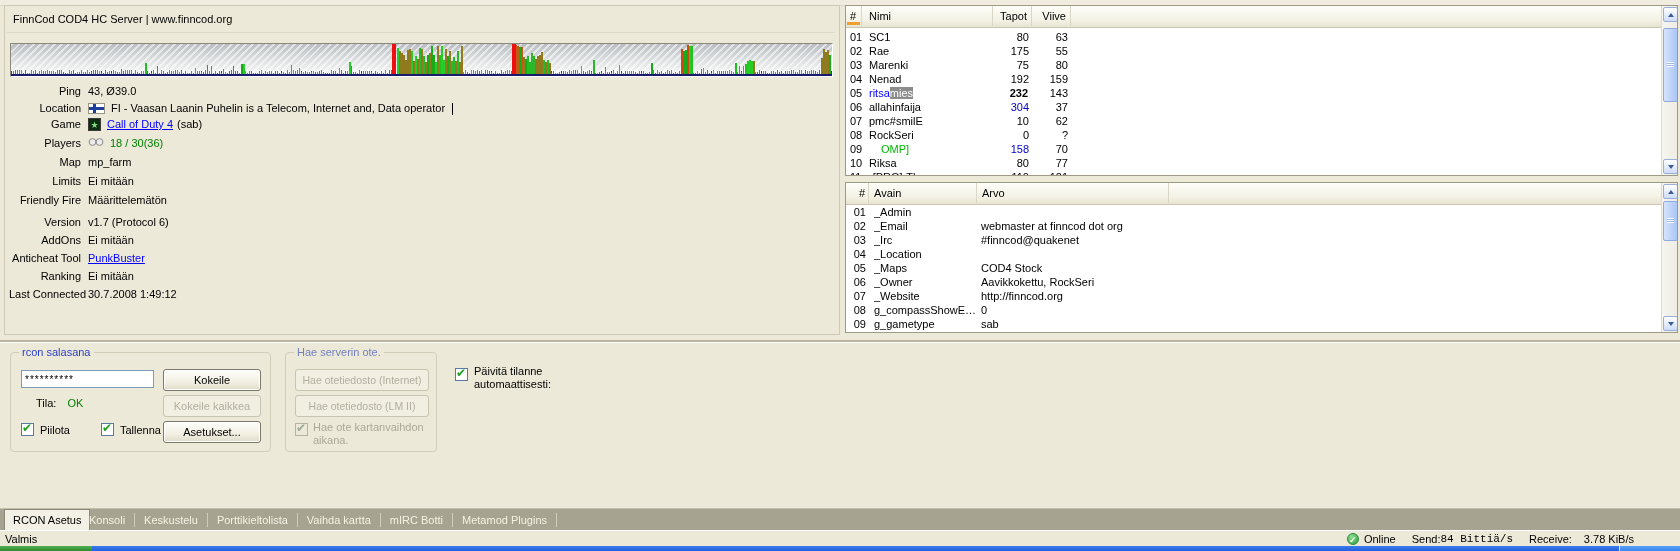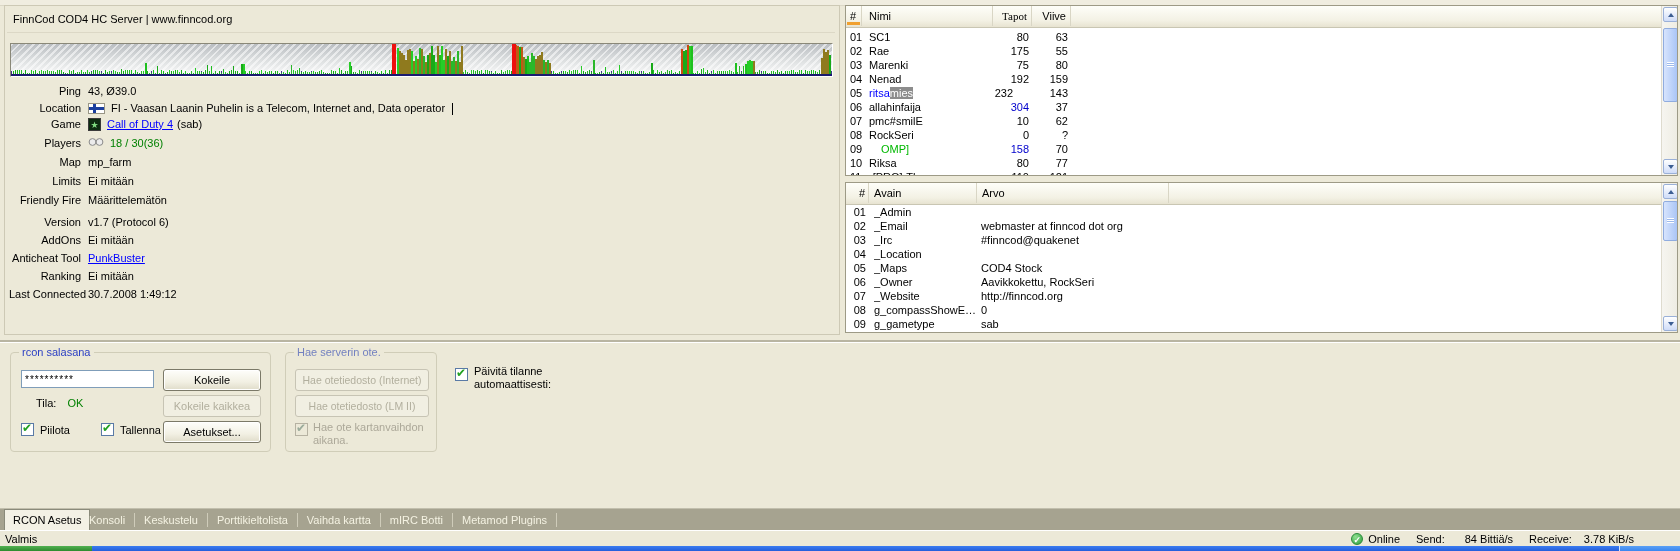--- a/index.html
+++ b/index.html
@@ -619,21 +619,21 @@
     </div>
 </div>
 
 <div class="xp-table" style="left:845px;top:5px;width:833px;height:171px;">
   <div class="tbl-header">
     <div class="th" style="left:0;width:16px;padding-left:4px;">
       <span>#</span>
       <div class="sort-ind"></div>
     </div>
     <div class="th" style="left:20px;width:127px;padding-left:3px;"><span>Nimi</span></div>
-    <div class="th r" style="left:147px;width:39px;padding-right:4px;font-family:Liberation Serif, serif;"><span>Tapot</span></div>
+    <div class="th r" style="left:147px;width:39px;padding-right:4px;"><span>Tapot</span></div>
     <div class="th r" style="left:186px;width:39px;padding-right:4px;"><span>Viive</span></div>
     <div class="th" style="left:225px;right:0;"></div>
   </div>
   <div id="player-rows">
       <div class="trow" style="top: 24px;">
         <span class="tcell" style="left: 4px; width: 16px;">01</span>
         <span class="tcell" style="left: 23px; width: 122px;">SC1</span>
         <span class="tcell r" style="left: 147px; width: 36px;">80</span>
         <span class="tcell r" style="left: 186px; width: 36px;">63</span>
       </div>
@@ -651,21 +651,21 @@
       </div>
       <div class="trow" style="top: 66px;">
         <span class="tcell" style="left: 4px; width: 16px;">04</span>
         <span class="tcell" style="left: 23px; width: 122px;">Nenad</span>
         <span class="tcell r" style="left: 147px; width: 36px;">192</span>
         <span class="tcell r" style="left: 186px; width: 36px;">159</span>
       </div>
       <div class="trow" style="top: 80px;">
         <span class="tcell" style="left: 4px; width: 16px;">05</span>
         <span class="tcell" style="left: 23px; width: 122px;"><span style="color: rgb(0, 0, 255);">ritsa</span><span style="color: rgb(255, 255, 255); background: rgb(140, 140, 140);">mies</span></span>
-        <span class="tcell r" style="left: 131px; width: 36px;">232</span>
+        <span class="tcell r" style="left: 146px; width: 36px; font-weight: bold;">232</span>
         <span class="tcell r" style="left: 186px; width: 36px;">143</span>
       </div>
       <div class="trow" style="top: 94px;">
         <span class="tcell" style="left: 4px; width: 16px;">06</span>
         <span class="tcell" style="left: 23px; width: 122px;">allahinfaija</span>
         <span class="tcell r" style="left: 147px; width: 36px; color: rgb(0, 0, 204); text-align: right;">304</span>
         <span class="tcell r" style="left: 186px; width: 36px;">37</span>
       </div>
       <div class="trow" style="top: 108px;">
         <span class="tcell" style="left: 4px; width: 16px;">07</span>
@@ -817,21 +817,21 @@
       <span class="tab-sep"></span>
     </div>
 </div>
 
 <div class="abs statusbar">
   <span class="status-left">Valmis</span>
   <span class="status-right">
     <span class="online-icon">✓</span>
     <span>Online</span>
     <span style="margin-left:16px;">Send:</span>
-    <span style="margin-left:20px;">84 Bittiä/s</span>
+    <span style="margin-left:0;font-family:Liberation Mono, monospace;">84 Bittiä/s</span>
     <span style="margin-left:16px;">Receive:</span>
     <span style="margin-left:12px;">3.78 KiB/s</span>
   </span>
 </div>
 
 <div class="abs taskbar">
   <div class="task-green"></div>
   <div class="task-tray"></div>
 </div>
 

